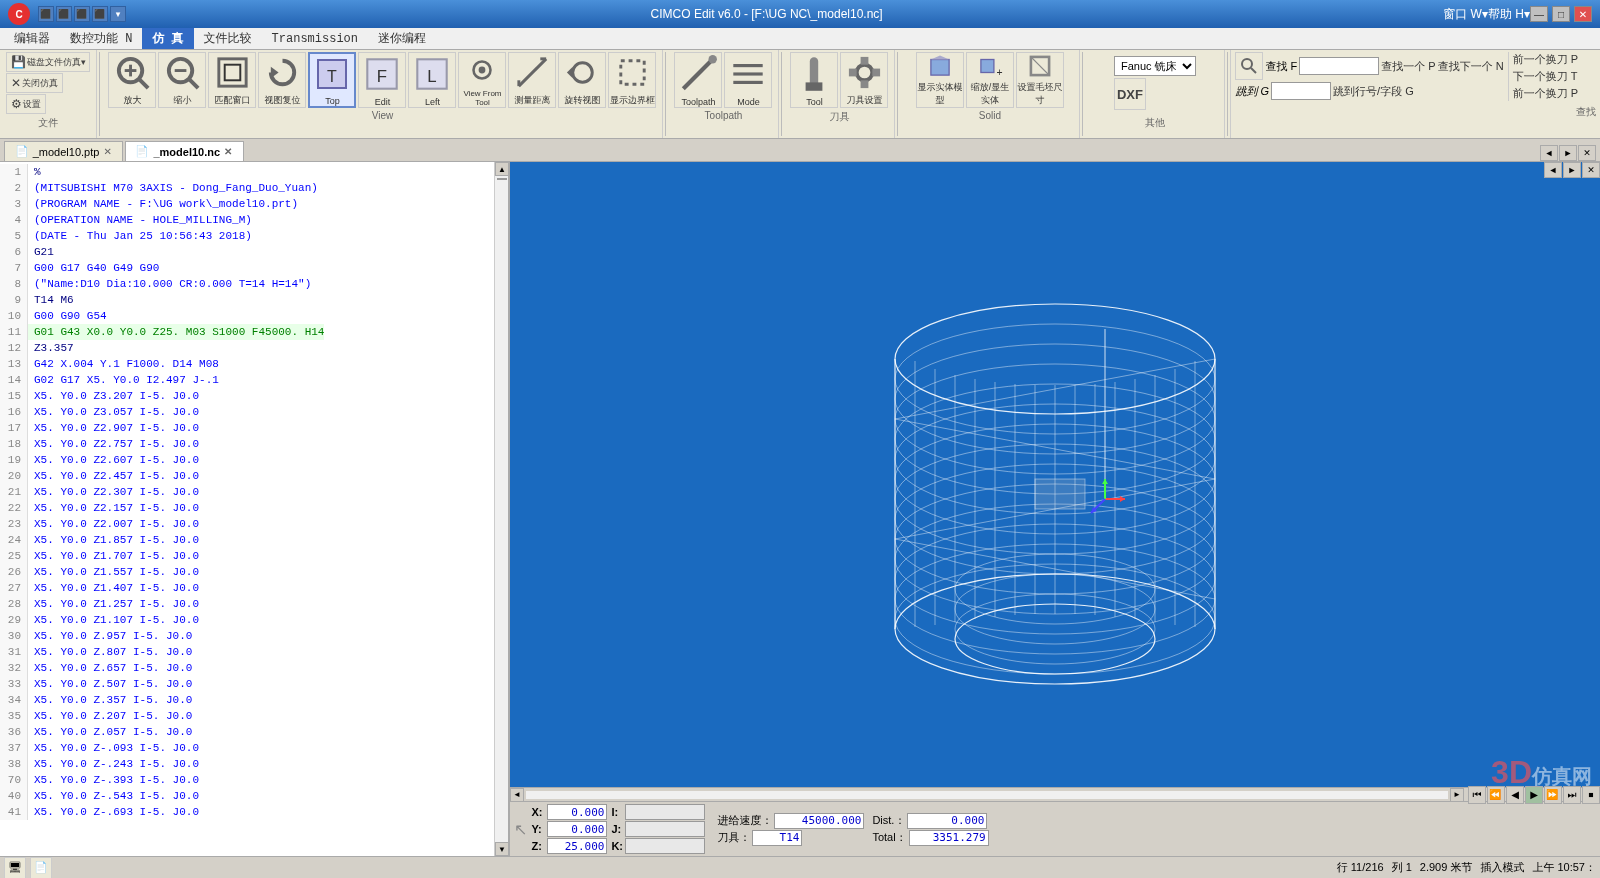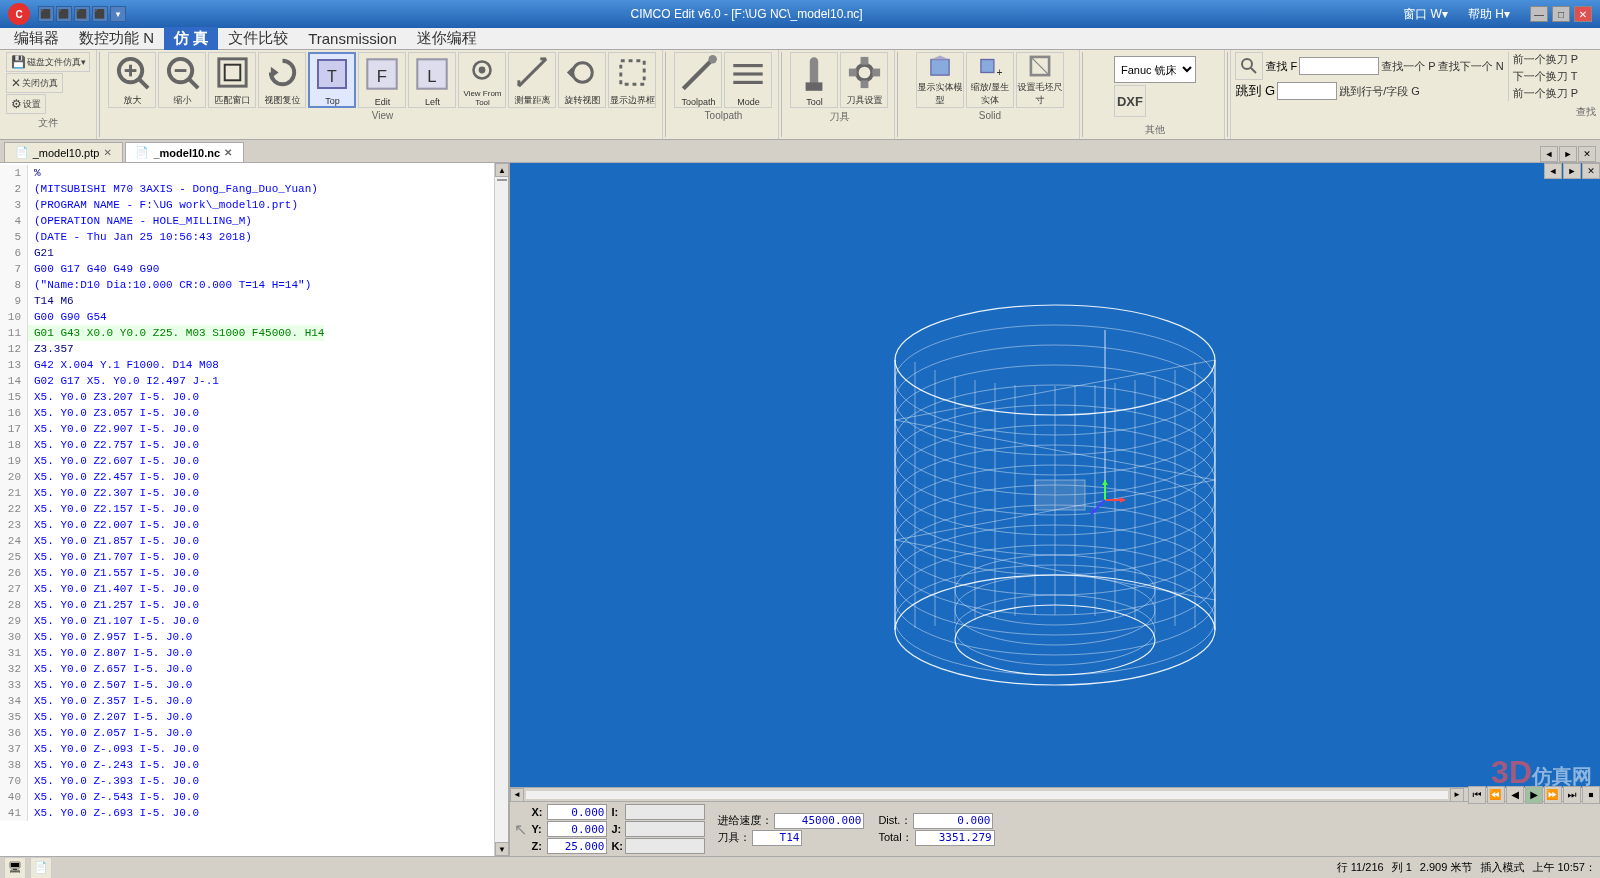--- a/index.html
+++ b/index.html
@@ -18,21 +18,21 @@
     .tb-btn.close { background: #e05050; color: white; }
     #titlebar-title { flex: 1; text-align: center; font-size: 12px; }
     #titlebar-quick { display: flex; gap: 2px; align-items: center; }
     .quick-icon { width: 16px; height: 16px; background: #5080c0; border: 1px solid #3060a0; display: flex; align-items: center; justify-content: center; font-size: 9px; color: white; cursor: pointer; }
 
     
     #menubar {
       height: 22px; background: #f0f0f0; border-bottom: 1px solid #aaa;
       display: flex; align-items: center; padding: 0 4px; gap: 0;
     }
-    .menu-item { padding: 2px 10px; cursor: pointer; font-size: 15px; color: #333; }
+    .menu-item { padding: 2px 10px; cursor: pointer; font-size: 12px; color: #333; font-family: Liberation Mono, monospace; }
 
     
     #toolbar-area {
       background: #ece9d8; border-bottom: 1px solid #aaa;
       display: flex; flex-direction: column;
     }
     #toolbar-row2 {
       display: flex; align-items: stretch; min-height: 88px;
     }
 
@@ -160,21 +160,21 @@
     #app {
       display: flex; flex-direction: column; height: 878px; width: 1600px; overflow: hidden;
     }
 
     #content-area {
       display: flex; flex: 1; overflow: hidden;
     }
 
     
     .toolbar-dropdown {
-      height: 27px; font-size: 11px; border: 1px solid #999; background: white;
+      height: 20px; font-size: 11px; border: 1px solid #999; background: white;
       padding: 0 2px;
     }
 
     
     #search-area {
       display: flex; flex-direction: column; gap: 2px; padding: 2px 4px; font-size: 11px;
       border-left: 1px solid #ccc;
     }
     .search-row { display: flex; align-items: center; gap: 2px; }
     .search-input { width: 100px; height: 18px; border: 1px solid #999; background: white; font-size: 11px; }
@@ -208,21 +208,21 @@
       </div>
       <div id="titlebar-quick">
         <div class="quick-icon">⬛</div>
         <div class="quick-icon">⬛</div>
         <div class="quick-icon">⬛</div>
         <div class="quick-icon">⬛</div>
         <div class="quick-icon">▾</div>
       </div>
     </div>
     <div id="titlebar-title">CIMCO Edit v6.0 - [F:\UG NC\_model10.nc]</div>
-    <div style="display:flex; align-items:center; gap:20px;margin-left:36px;">
+    <div style="display:flex; align-items:center; gap:0;margin-left:36px;">
       <span style="color:white;font-size:12px;">窗口 W▾</span>
       <span style="color:white;font-size:12px;">帮助 H▾</span>
       <div id="titlebar-btns">
         <div class="tb-btn">—</div>
         <div class="tb-btn">□</div>
         <div class="tb-btn close">✕</div>
       </div>
     </div>
   </div>
 
@@ -454,21 +454,21 @@
                     <circle cx="8" cy="8" r="5" fill="none" stroke="#666" stroke-width="2"></circle>
                     <line x1="12" y1="12" x2="17" y2="17" stroke="#666" stroke-width="2"></line>
                   </svg>
               </div>
               <span style="font-size:11px;">查找 F</span>
               <input type="text" class="search-input" style="width: 80px;">
               <span style="font-size:11px;color:#333;">查找一个 P</span>
               <span style="font-size:11px;color:#333;">查找下一个 N</span>
             </div>
             <div class="search-row">
-              <span style="font-size:13px;">跳到 G</span>
+              <span style="font-size:11px;font-style:italic;">跳到 G</span>
               <input type="text" class="search-input" style="width: 60px;">
               <span style="font-size:11px;color:#333;">跳到行号/字段 G</span>
             </div>
           </div>
           <div style="display:flex;flex-direction:column;gap:2px;border-left:1px solid #ccc;padding-left:4px;">
             <div style="font-size:11px;color:#333;">前一个换刀 P</div>
             <div style="font-size:11px;color:#333;">下一个换刀 T</div>
             <div style="font-size:11px;color:#333;">前一个换刀 P</div>
           </div>
         </div>
@@ -815,21 +815,21 @@
             <div style="display:flex;flex-direction:column;gap:1px;margin-left:8px;">
               <div class="coord-row">
                 <span style="font-size:11px;">进给速度：</span>
                 <input class="coord-input" readonly="" style="width: 90px; color: rgb(0, 0, 204);" value="45000.000">
               </div>
               <div class="coord-row">
                 <span style="font-size:11px;">刀具：</span>
                 <input class="coord-input" readonly="" style="width: 50px; color: rgb(0, 0, 204);" value="T14">
               </div>
             </div>
-            <div style="display:flex;flex-direction:column;gap:1px;margin-left:10px;">
+            <div style="display:flex;flex-direction:column;gap:1px;margin-left:4px;">
               <div class="coord-row">
                 <span style="font-size:11px;">Dist.：</span>
                 <input class="coord-input" readonly="" style="width: 80px; color: rgb(0, 0, 204);" value="0.000">
               </div>
               <div class="coord-row">
                 <span style="font-size:11px;">Total：</span>
                 <input class="coord-input" readonly="" style="width: 80px; color: rgb(0, 0, 204);" value="3351.279">
               </div>
             </div>
           </div>

